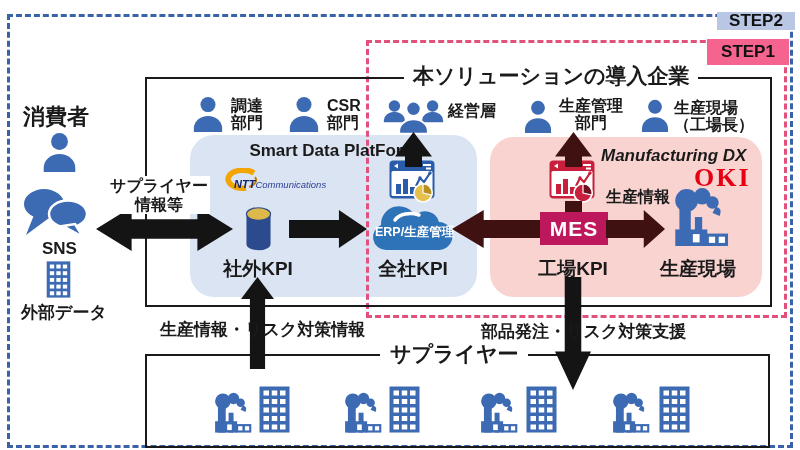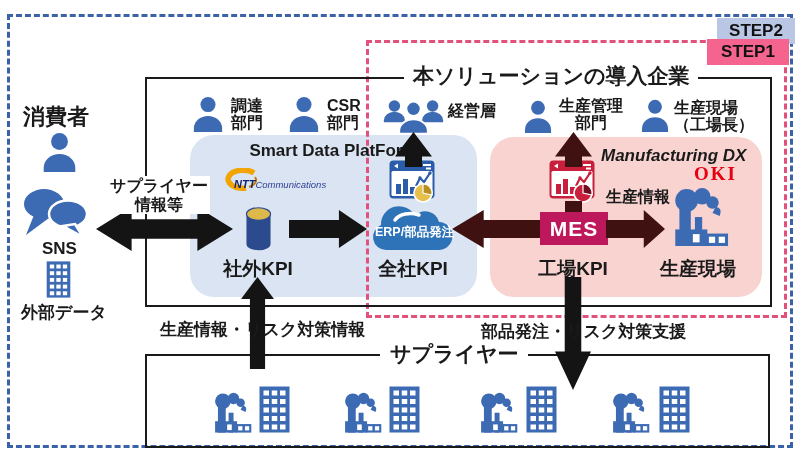--- a/index.html
+++ b/index.html
@@ -25,21 +25,21 @@
   .arr-up-short{clip-path:polygon(50% 0,100% 70%,73% 70%,73% 100%,27% 100%,27% 70%,0 70%);}
   .arr-up-long{clip-path:polygon(50% 0,100% 24%,73% 24%,73% 100%,27% 100%,27% 24%,0 24%);}
   .arr-down-long{clip-path:polygon(27% 0,73% 0,73% 66%,100% 66%,50% 100%,0 66%,27% 66%);}
   
   .kpi{font-size:19px;font-weight:bold;}
   .persona{font-size:16px;font-weight:bold;line-height:17px;}
   .flowlbl{font-size:17px;font-weight:bold;white-space:nowrap;}
   .whitebg{background:#fff;}
   .mes{background:#be185d;color:#fff;display:flex;align-items:center;justify-content:center;
        font-weight:bold;font-size:21px;letter-spacing:1px;}
-  .oki{font-family:"Liberation Serif","DejaVu Serif",serif;font-weight:bold;font-size:19px;
+  .oki{font-family:"Liberation Serif","DejaVu Serif",serif;font-weight:bold;font-size:26px;
        color:#e60012;letter-spacing:2px;}
   .ntt-txt{font-style:italic;white-space:nowrap;}
   .ntt-b{font-weight:bold;font-size:11px;color:#15246b;margin-top:36px;}
   .ntt-c{font-size:9.5px;color:#2f4096;}
   .cloud-txt{color:#fff;font-weight:bold;font-size:12.5px;white-space:nowrap;}
 </style>
 </head>
 <body>
 
 <div id="canvas">
@@ -155,21 +155,21 @@
   <div class="abs dash-blue" style="left:7px;top:14px;width:780px;height:428px;"></div>
 
   <div class="abs round-box" style="left:190px;top:135px;width:287px;height:162px;background:#dbe4f2;"></div>
   <div class="abs round-box" style="left:490px;top:137px;width:272px;height:160px;background:#f8d3d0;"></div>
 
   <div class="abs dash-pink" style="left:366px;top:40px;width:415px;height:272px;"></div>
 
   <div class="abs solid-box" style="left:145px;top:77px;width:623px;height:226px;"></div>
   <div class="abs solid-box" style="left:145px;top:354px;width:621px;height:90px;"></div>
 
-  <div class="abs badge" style="left:717px;top:18px;width:78px;height:26px;background:#b9c7e4;">
+  <div class="abs badge" style="left:717px;top:12px;width:78px;height:18px;background:#b9c7e4;">
     <span>STEP2</span>
   </div>
   <div class="abs badge" style="left:707px;top:39px;width:82px;height:26px;background:#f5648f;">
     <span>STEP1</span>
   </div>
 
   <div class="abs jp whitebg" style="left:404px;top:62px;font-size:21px;padding:0 9px;line-height:27px;white-space:nowrap;">本ソリューションの導入企業</div>
 
   <div class="abs jp" style="left:23px;top:102px;font-size:22px;">消費者</div>
   <svg class="abs" style="left:41px;top:132px;" width="37" height="40">
@@ -230,21 +230,21 @@
       <use href="#sym-cylinder"></use>
     </svg>
   <div class="abs kpi ctr" style="left:222px;top:256px;width:72px;">社外KPI</div>
 
   <svg class="abs" style="left:389px;top:160px;" width="47" height="43">
       <use href="#sym-dash-b"></use>
     </svg>
   <svg class="abs" style="left:365px;top:203px;" width="92" height="50">
       <use href="#sym-cloud"></use>
     </svg>
-  <div class="abs cloud-txt" style="left:375px;top:224px;">ERP/部品発注</div>
+  <div class="abs cloud-txt" style="left:375px;top:224px;">ERP/生産管理</div>
   <div class="abs kpi ctr" style="left:375px;top:256px;width:76px;">全社KPI</div>
 
   <div class="abs" style="left:601px;top:146px;font-size:17px;font-weight:bold;white-space:nowrap;font-style:italic;">Manufacturing DX</div>
   <div class="abs oki" style="left:694px;top:163px;">OKI</div>
   <svg class="abs" style="left:549px;top:160px;" width="47" height="43">
       <use href="#sym-dash-r"></use>
     </svg>
   <div class="abs arr-maroon" style="left:565px;top:201px;width:17px;height:12px;"></div>
   <div class="abs mes" style="left:540px;top:212px;width:68px;height:33px;">
     <span>MES</span>

